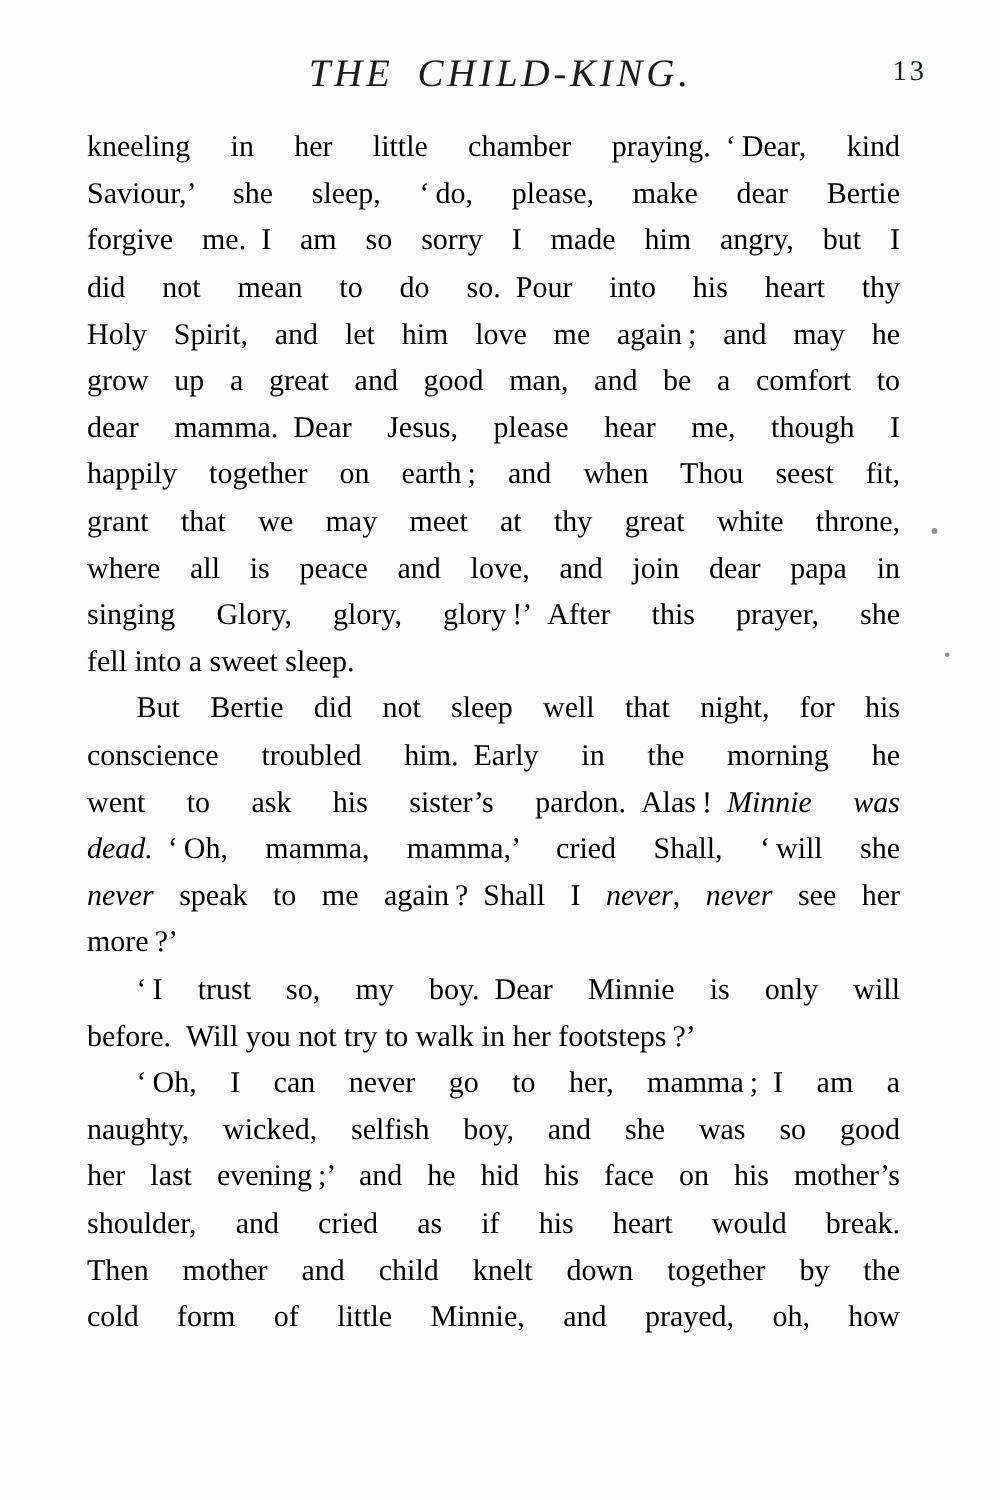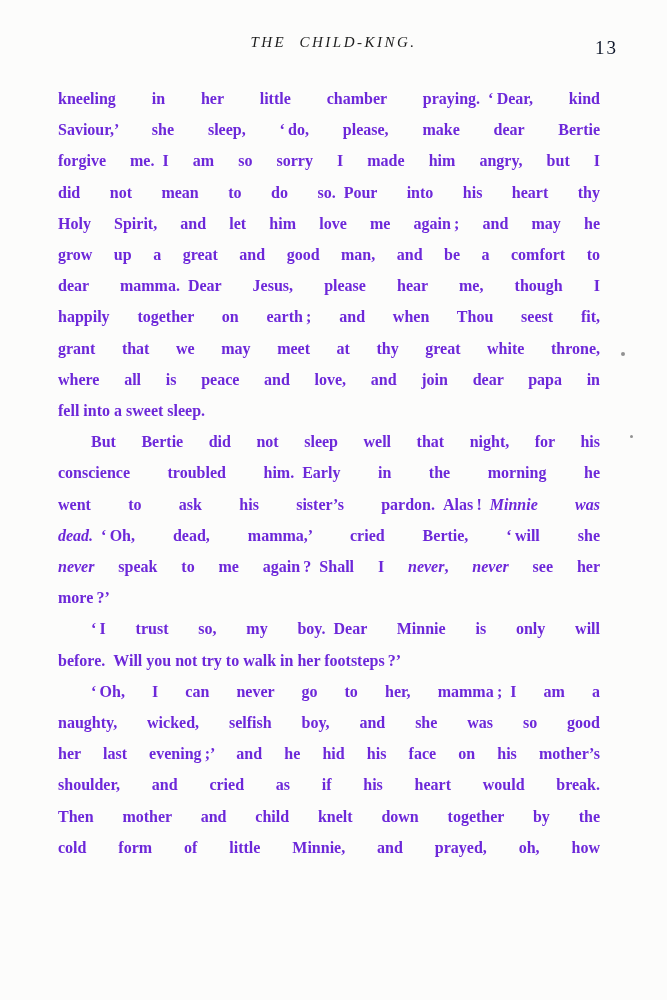--- a/index.html
+++ b/index.html
@@ -17,41 +17,40 @@
   }
   .running-header {
     position: absolute;
     top: 34px; left: 0; right: 0;
     height: 28px;
   }
   .running-title {
     position: absolute; left: 0; right: 0;
     text-align: center;
     font-style: italic;
-    font-size: 15px;
+    font-size: 26px;
     letter-spacing: 2.5px;
     word-spacing: 7px;
     color: #1d1d1d;
   }
   .page-number {
     position: absolute;
     top: 3px; right: 49px;
     font-size: 19px;
     letter-spacing: 2px;
     font-variant-numeric: oldstyle-nums;
     color: #0f172a;
   }
   .text-block {
     position: absolute;
     top: 83px; left: 58px;
     width: 542px;
-    font-size: 16px;
+    font-size: 20px;
     line-height: 31.2px;
-    color: #6d28d9;
-    font-weight: bold;
+    color: #000000;
   }
   .paragraph { margin: 0; }
   .line {
     text-align: justify;
     text-align-last: justify;
     white-space: nowrap; 
   }
   .line { white-space: normal; }
   .line.no-justify {
     text-align: center;
@@ -83,27 +82,28 @@
         <div class="line"><span>kneeling in her little chamber praying. ‘ Dear, kind</span></div>
         <div class="line"><span>Saviour,’ she sleep, ‘ do, please, make dear Bertie</span></div>
         <div class="line"><span>forgive me. I am so sorry I made him angry, but I</span></div>
         <div class="line"><span>did not mean to do so. Pour into his heart thy</span></div>
         <div class="line"><span>Holy Spirit, and let him love me again ; and may he</span></div>
         <div class="line"><span>grow up a great and good man, and be a comfort to</span></div>
         <div class="line"><span>dear mamma. Dear Jesus, please hear me, though I</span></div>
         <div class="line"><span>happily together on earth ; and when Thou seest fit,</span></div>
         <div class="line"><span>grant that we may meet at thy great white throne,</span></div>
         <div class="line"><span>where all is peace and love, and join dear papa in</span></div>
+        <div class="line"><span>singing Glory, glory, glory !’ After this prayer, she</span></div>
         <div class="line no-justify"><span>fell into a sweet sleep.</span></div>
       </div>
       <div class="paragraph">
         <div class="line indent"><span>But Bertie did not sleep well that night, for his</span></div>
         <div class="line"><span>conscience troubled him. Early in the morning he</span></div>
         <div class="line"><span>went to ask his sister’s pardon. Alas ! </span><i>Minnie was</i></div>
-        <div class="line"><i>dead.</i><span> ‘ Oh, dead, mamma,’ cried Bertie, ‘ will she</span></div>
+        <div class="line"><i>dead.</i><span> ‘ Oh, mamma, mamma,’ cried Shall, ‘ will she</span></div>
         <div class="line"><i>never</i><span> speak to me again ? Shall I </span><i>never</i><span>, </span><i>never</i><span> see her</span></div>
         <div class="line no-justify"><span>more ?’</span></div>
       </div>
       <div class="paragraph">
         <div class="line indent"><span>‘ I trust so, my boy. Dear Minnie is only will</span></div>
         <div class="line no-justify"><span>before. Will you not try to walk in her footsteps ?’</span></div>
       </div>
       <div class="paragraph">
         <div class="line indent"><span>‘ Oh, I can never go to her, mamma ; I am a</span></div>
         <div class="line"><span>naughty, wicked, selfish boy, and she was so good</span></div>

